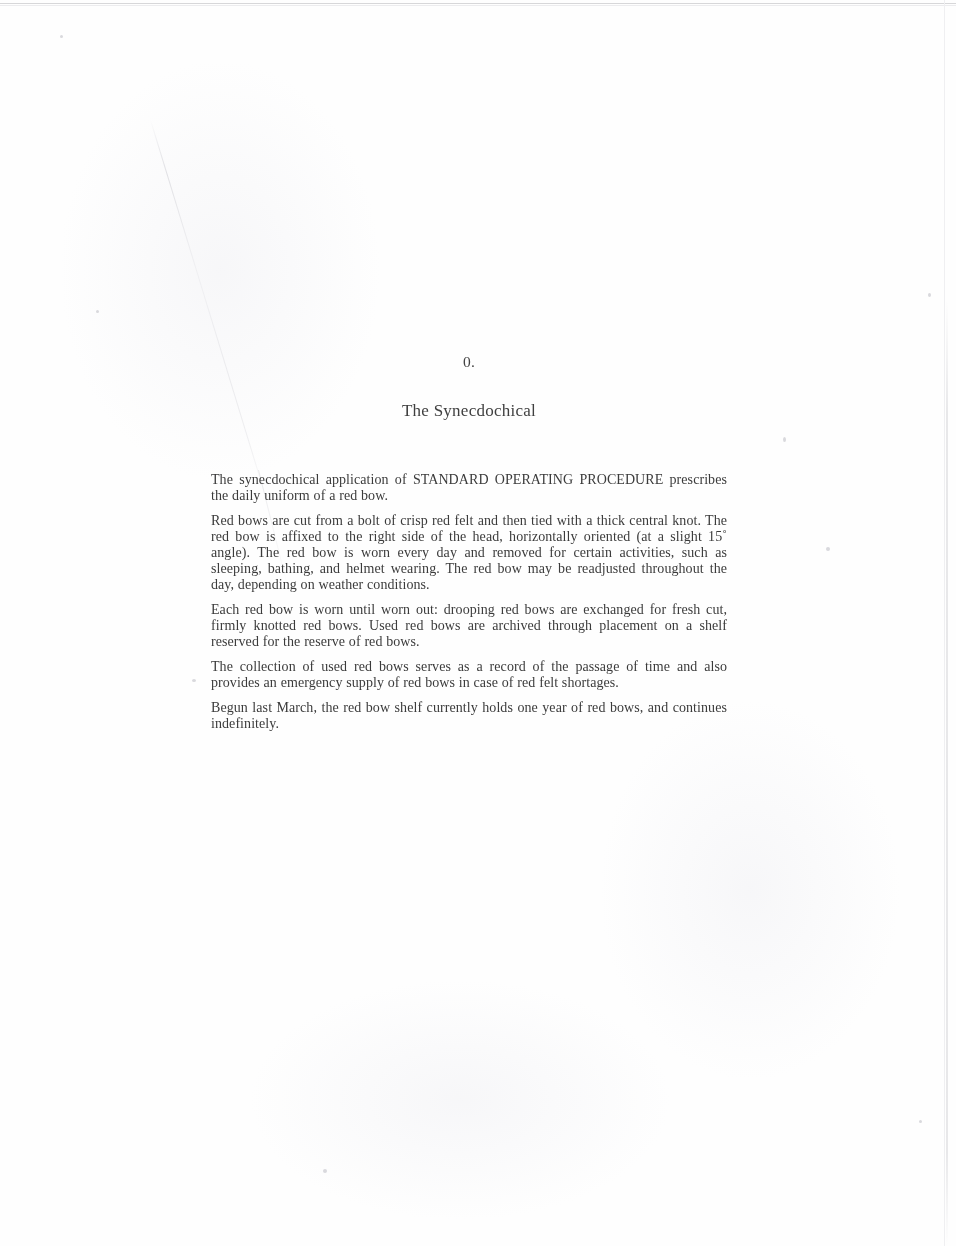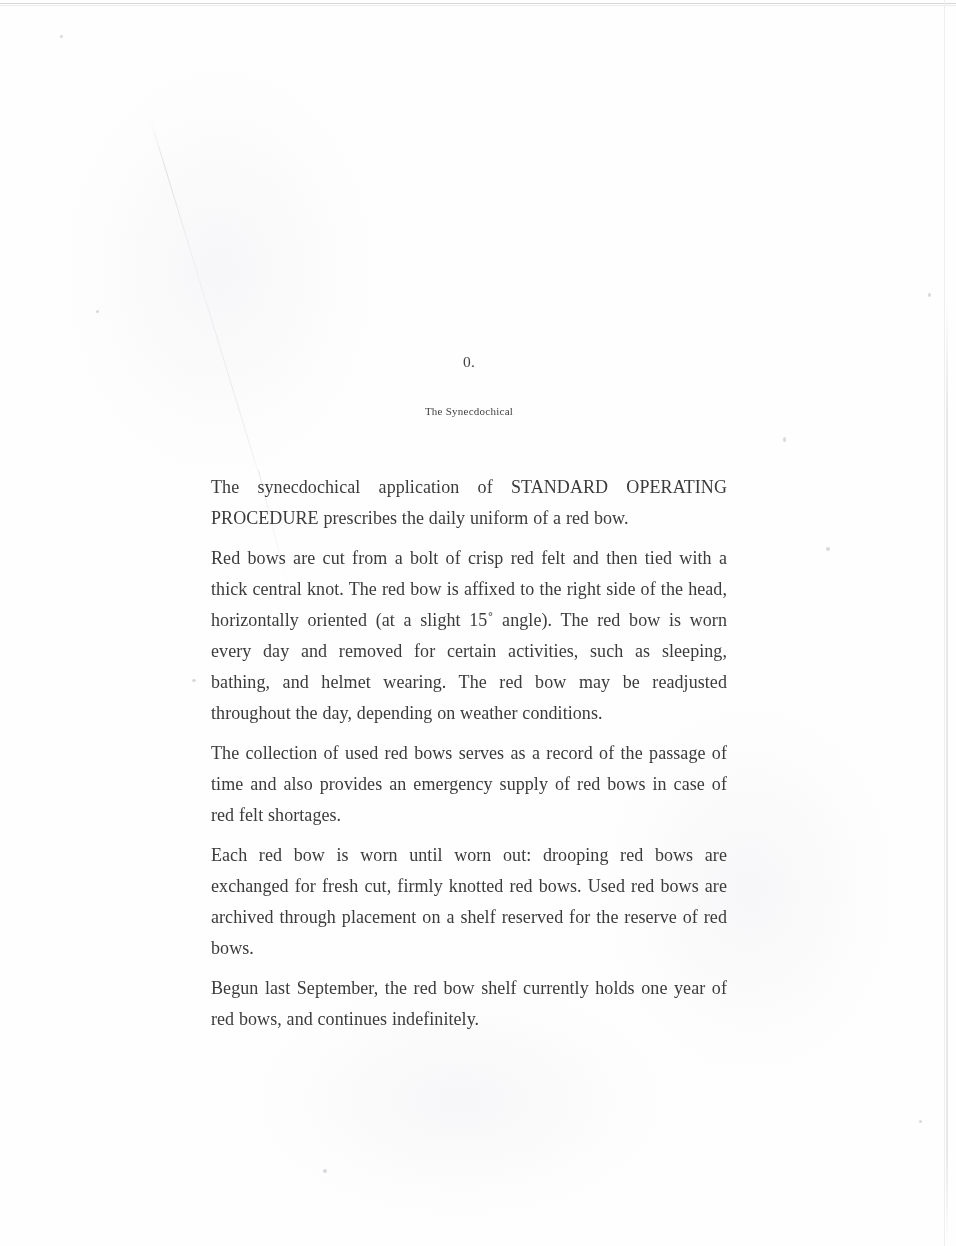--- a/index.html
+++ b/index.html
@@ -109,35 +109,35 @@
   .chapter-number {
     text-align: center;
     font-size: 15.5px;
     line-height: 20px;
     letter-spacing: 0.2px;
     color: #434343;
   }
 
   .chapter-title {
     text-align: center;
-    font-size: 11px;
+    font-size: 17px;
     line-height: 20px;
     margin-top: 29px;
     letter-spacing: 0.25px;
     color: #3f3f3f;
   }
 
   .body-block {
     margin-top: 51px;
   }
 
   p.para {
     margin: 0 0 9px 0;
-    font-size: 18px;
-    line-height: 31px;
+    font-size: 14px;
+    line-height: 16px;
     text-align: justify;
     text-justify: inter-word;
     letter-spacing: 0.07px;
     word-spacing: 0.2px;
     color: #3b3b3b;
   }
 
   p.para:last-child {
     margin-bottom: 0;
   }
@@ -176,20 +176,20 @@
 
   <div class="doc">
 
     <div class="chapter-number">0.</div>
 
     <div class="chapter-title">The Synecdochical</div>
 
     <div class="body-block">
       <p class="para">The synecdochical application of STANDARD OPERATING PROCEDURE prescribes the daily uniform of a red bow.</p>
       <p class="para">Red bows are cut from a bolt of crisp red felt and then tied with a thick central knot.  The red bow is affixed to the right side of the head, horizontally oriented (at a slight 15˚ angle).  The red bow is worn every day and removed for certain activities, such as sleeping, bathing, and helmet wearing. The red bow may be readjusted throughout the day, depending on weather conditions.</p>
+      <p class="para">Each red bow is worn until worn out: drooping red bows are exchanged for fresh cut, firmly knotted red bows.  Used red bows are archived through placement on a shelf reserved for the reserve of red bows.</p>
       <p class="para">The collection of used red bows serves as a record of the passage of time and also provides an emergency supply of red bows in case of red felt shortages.</p>
-      <p class="para">Each red bow is worn until worn out: drooping red bows are exchanged for fresh cut, firmly knotted red bows.  Used red bows are archived through placement on a shelf reserved for the reserve of red bows.</p>
-      <p class="para">Begun last September, the red bow shelf currently holds one year of red bows, and continues indefinitely.</p>
+      <p class="para">Begun last March, the red bow shelf currently holds one year of red bows, and continues indefinitely.</p>
     </div>
 
   </div>
 
 </div>
 
 </body></html>

